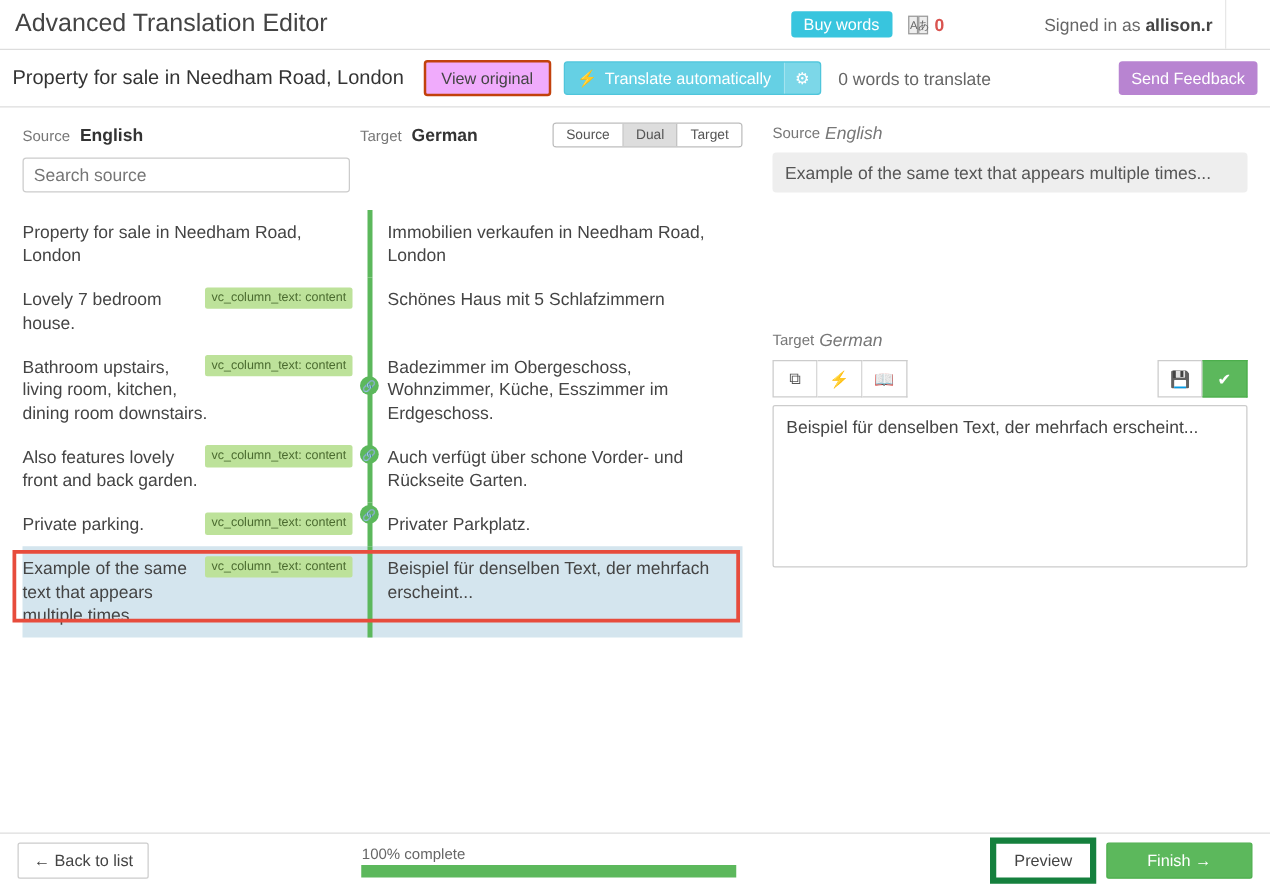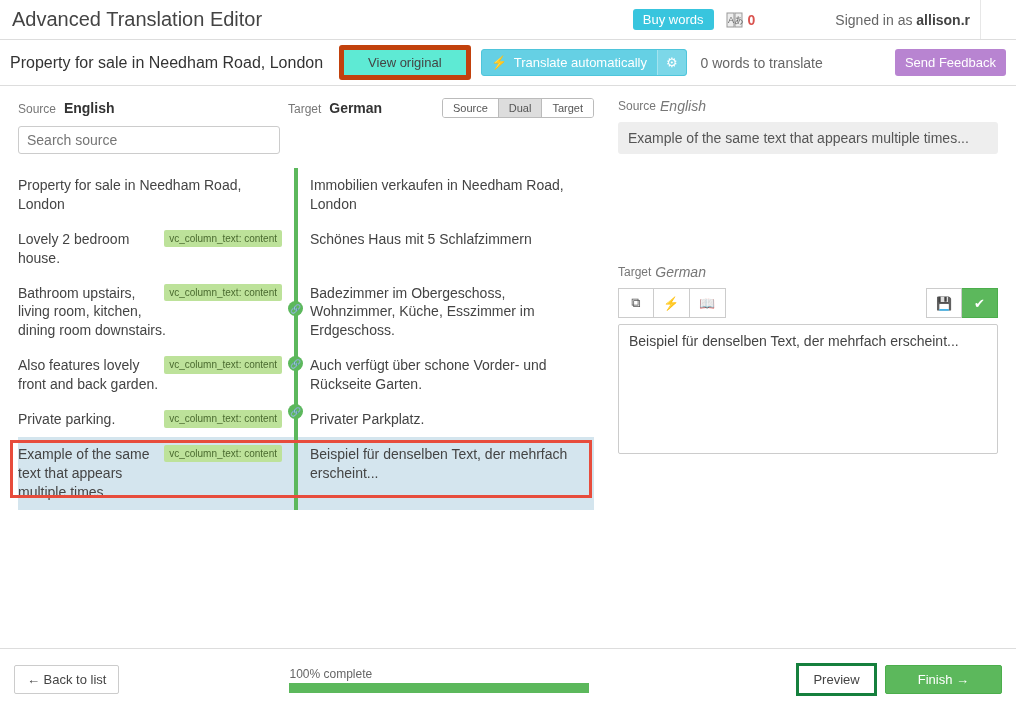--- a/index.html
+++ b/index.html
@@ -12,21 +12,21 @@
   .buy-words { background: #38c5de; color: #fff; padding: 3px 10px; border-radius: 3px; font-size: 13px; margin-right: 12px; cursor: pointer; }
   .word-icon { display: inline-flex; align-items: center; margin-right: 4px; }
   .word-count { color: #d9534f; font-weight: 600; margin-right: 80px; }
   .signed-in { color: #666; font-size: 14px; }
   .signed-in b { color: #444; font-weight: 600; }
   .right-bar { width: 24px; border-left: 1px solid #e7e7e7; height: 100%; margin-left: 10px; }
 
   
   .sub-header { height: 46px; border-bottom: 1px solid #ddd; display: flex; align-items: center; padding: 0 10px; gap: 10px; }
   .sub-title { font-size: 16px; color: #333; margin-right: 6px; }
-  .btn { border: 5px solid #c2410c; background: #5eead4; padding: 5px 24px; border-radius: 3px; font-size: 13px; cursor: pointer; color: #444; }
+  .btn { border: 2px solid #c2410c; background: #f0abfc; padding: 5px 12px; border-radius: 3px; font-size: 13px; cursor: pointer; color: #444; }
   .btn-blue { background: #65d0e4; border: 1px solid #4fc5db; color: #fff; padding: 5px 10px; display: inline-flex; align-items: center; gap: 6px; border-radius: 3px; font-size: 13px; cursor: pointer; }
   .btn-blue .gear { background: rgba(255,255,255,0.15); padding: 5px 8px; margin: -5px -10px -5px 4px; border-left: 1px solid rgba(255,255,255,0.3); border-radius: 0 3px 3px 0;}
   .words-to-translate { color: #666; margin-left: 4px; font-size: 14px; }
   .send-feedback { background: #b884d1; color: #fff; border: none; padding: 6px 10px; border-radius: 3px; font-size: 13px; cursor: pointer; margin-left: auto; }
 
   
   .main { display: flex; height: calc(710px - 40px - 46px - 50px); }
   .left-pane { width: 604px; padding: 12px 10px 10px 18px; position: relative; }
   .right-pane { flex: 1; padding: 12px 18px 10px 14px; }
 
@@ -62,27 +62,27 @@
   .detail-src-box { background: #eee; border-radius: 3px; padding: 8px 10px; color: #555; font-size: 14px; margin-top: 4px; margin-bottom: 110px; }
   .toolbar { display: flex; gap: 0; margin-bottom: 6px; align-items: center; }
   .tool-btn { width: 36px; height: 30px; border: 1px solid #ccc; background: #fff; display: inline-flex; align-items: center; justify-content: center; cursor: pointer; font-size: 13px; color: #555; }
   .tool-btn + .tool-btn { border-left: none; }
   .tool-group-right { margin-left: auto; display: flex; }
   .tool-btn.green { background: #5cb85c; border-color: #4cae4c; color: #fff; }
 
   .target-textarea { width: 100%; height: 130px; border: 1px solid #ccc; border-radius: 2px; padding: 8px 10px; font-size: 14px; font-family: inherit; resize: none; color: #444; }
 
   
-  .footer { position: absolute; bottom: 0; left: 0; right: 0; height: 62px; border-top: 1px solid #ddd; display: flex; align-items: center; padding: 0 14px; }
+  .footer { position: absolute; bottom: 0; left: 0; right: 0; height: 44px; border-top: 1px solid #ddd; display: flex; align-items: center; padding: 0 14px; }
   .back-btn { border: 1px solid #ccc; background: #fff; padding: 6px 12px; border-radius: 2px; font-size: 13px; cursor: pointer; color: #444; }
   .progress-wrap { flex: 0 0 300px; margin-left: 170px; }
   .progress-label { font-size: 12px; color: #666; margin-bottom: 2px; }
   .progress-bar { width: 100%; height: 10px; background: #5cb85c; }
   .footer-spacer { flex: 1; }
-  .preview-btn { border: 3px solid #15803d; background: #fff; padding: 6px 14px; font-size: 13px; cursor: pointer; margin-right: 8px; color: #444;}
+  .preview-btn { border: 5px solid #15803d; background: #fff; padding: 6px 14px; font-size: 13px; cursor: pointer; margin-right: 8px; color: #444;}
   .finish-btn { border: 1px solid #4cae4c; background: #5cb85c; color: #fff; padding: 6px 32px; font-size: 13px; cursor: pointer; border-radius: 2px; }
 
   .bolt { color: #fff; }
 </style>
 </head>
 <body>
 
 <div class="top-header">
   <div class="title">Advanced Translation Editor</div>
   <div class="spacer"></div>
@@ -141,21 +141,21 @@
       <div class="seg-row">
         <div class="seg-source">
           <span>Property for sale in Needham Road, London</span>
         </div>
         <div class="divider"></div>
         <div class="seg-target">Immobilien verkaufen in Needham Road, London</div>
       </div>
 
       <div class="seg-row">
         <div class="seg-source">
-          <span style="display:inline-block;max-width:150px">Lovely 2 bedroom house.</span>
+          <span style="display:inline-block;max-width:150px">Lovely 7 bedroom house.</span>
           <span class="seg-tag">vc_column_text: content</span>
         </div>
         <div class="divider"></div>
         <div class="seg-target">Schönes Haus mit 5 Schlafzimmern</div>
       </div>
       <span class="link-dot" style="top:133px">🔗</span>
 
       <div class="seg-row">
         <div class="seg-source">
           <span style="display:inline-block;max-width:150px">Bathroom upstairs, living room, kitchen, dining room downstairs.</span>

